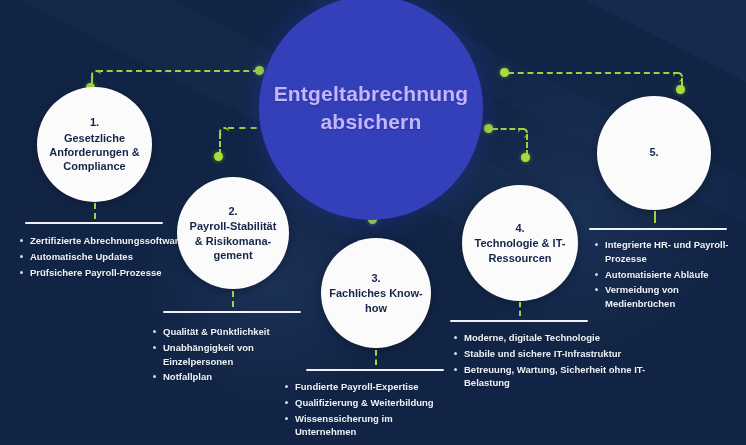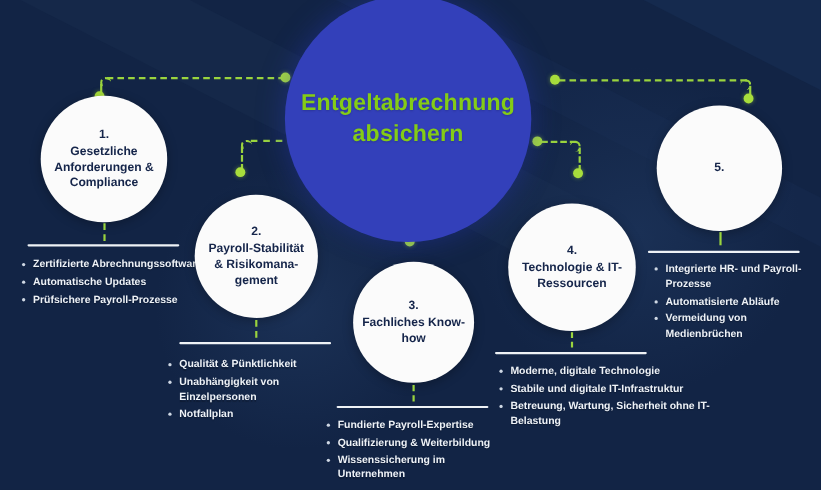--- a/index.html
+++ b/index.html
@@ -24,21 +24,21 @@
   .glow.g2 { left:430px; top:60px; width:300px; height:300px; background:radial-gradient(circle,#1a3055 0%,rgba(26,48,85,0) 70%); }
 
   
   #hero {
     position:absolute; left:259px; top:-4px; width:224px; height:224px;
     border-radius:50%; background:#3340ba;
     display:flex; align-items:center; justify-content:center;
     box-shadow:0 0 26px rgba(40,56,180,.45);
   }
   #hero .t {
-    color:#84cc16; text-align:center; line-height:1.32;
+    color:#c4b5fd; text-align:center; line-height:1.32;
     font-size:21px; font-weight:700; letter-spacing:.2px;
     padding:0 12px; text-shadow:0 1px 2px rgba(0,0,0,.18);
   }
 
   
   #logo { position:absolute; right:16px; top:20px; text-align:center; }
   #logo .row { display:flex; align-items:center; justify-content:flex-end; }
   #logo .dps, #logo .bs {
     color:#ffffff; font-size:25px; font-weight:700; letter-spacing:1px;
   }
@@ -179,40 +179,40 @@
   </div>
 
   <div class="node" id="n3">
     <div class="lbl">
       <span class="num">3.</span>
       <span>Fachliches Know-how</span>
     </div>
   </div>
   <div class="stem" style="left:375px; top:350px; height:15px;"></div>
   <div class="rule" style="left:306px; top:369px; width:138px;"></div>
-  <div class="bullets" id="b3" style="left:296px; top:380px; width:166px;">
+  <div class="bullets" id="b3" style="left:284px; top:380px; width:166px;">
     <ul>
       <li>Fundierte Payroll-Expertise</li>
       <li>Qualifizierung &amp; Weiterbildung</li>
       <li>Wissenssicherung im Unternehmen</li>
     </ul>
   </div>
 
   <div class="node" id="n4">
     <div class="lbl">
       <span class="num">4.</span>
       <span>Technologie &amp; IT-Ressourcen</span>
     </div>
   </div>
   <div class="stem" style="left:519px; top:302px; height:14px;"></div>
   <div class="rule" style="left:450px; top:320px; width:138px;"></div>
   <div class="bullets" id="b4" style="left:453px; top:331px; width:200px;">
     <ul>
       <li>Moderne, digitale Technologie</li>
-      <li>Stabile und digitale IT-Infrastruktur</li>
+      <li>Stabile und sichere IT-Infrastruktur</li>
       <li>Betreuung, Wartung, Sicherheit ohne IT-Belastung</li>
     </ul>
   </div>
 
   <div class="node" id="n5">
     <div class="lbl">
       <span class="num">5.</span>
     </div>
   </div>
   <div class="stem" style="left:654px; top:211px; height:12px;"></div>

